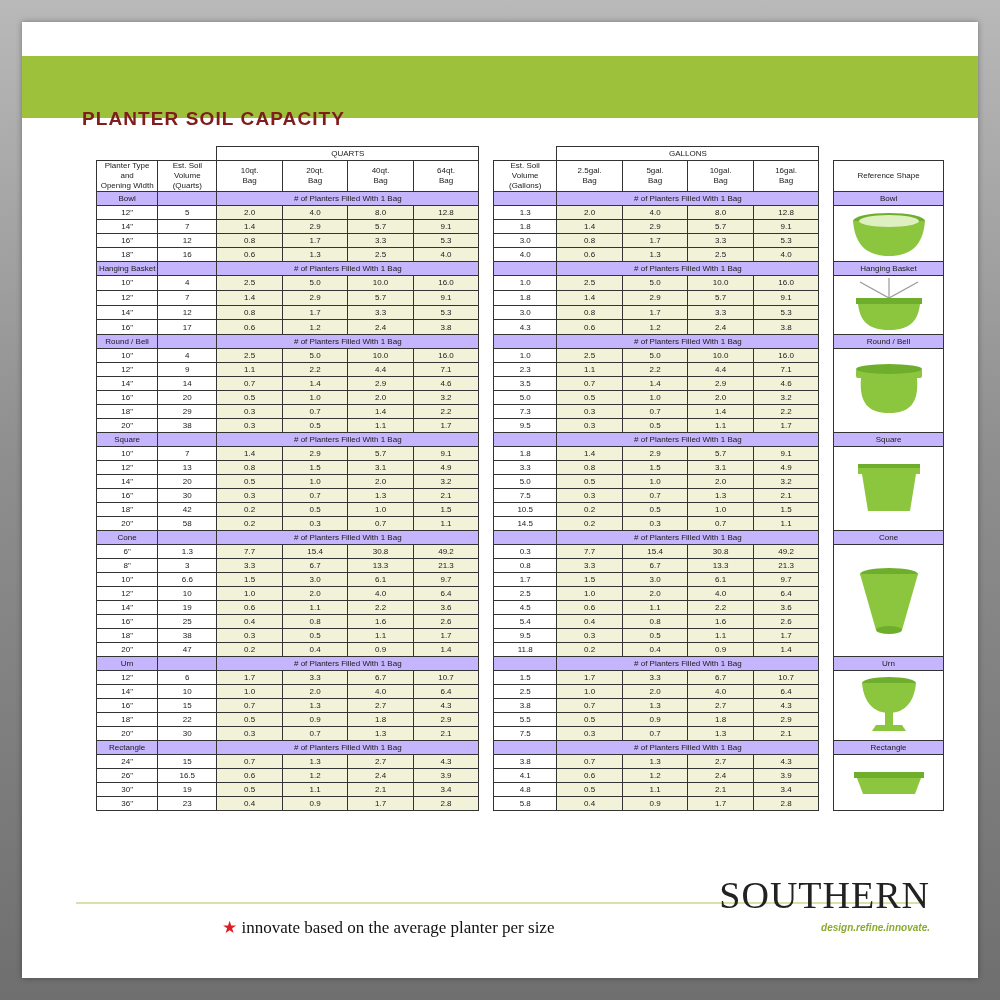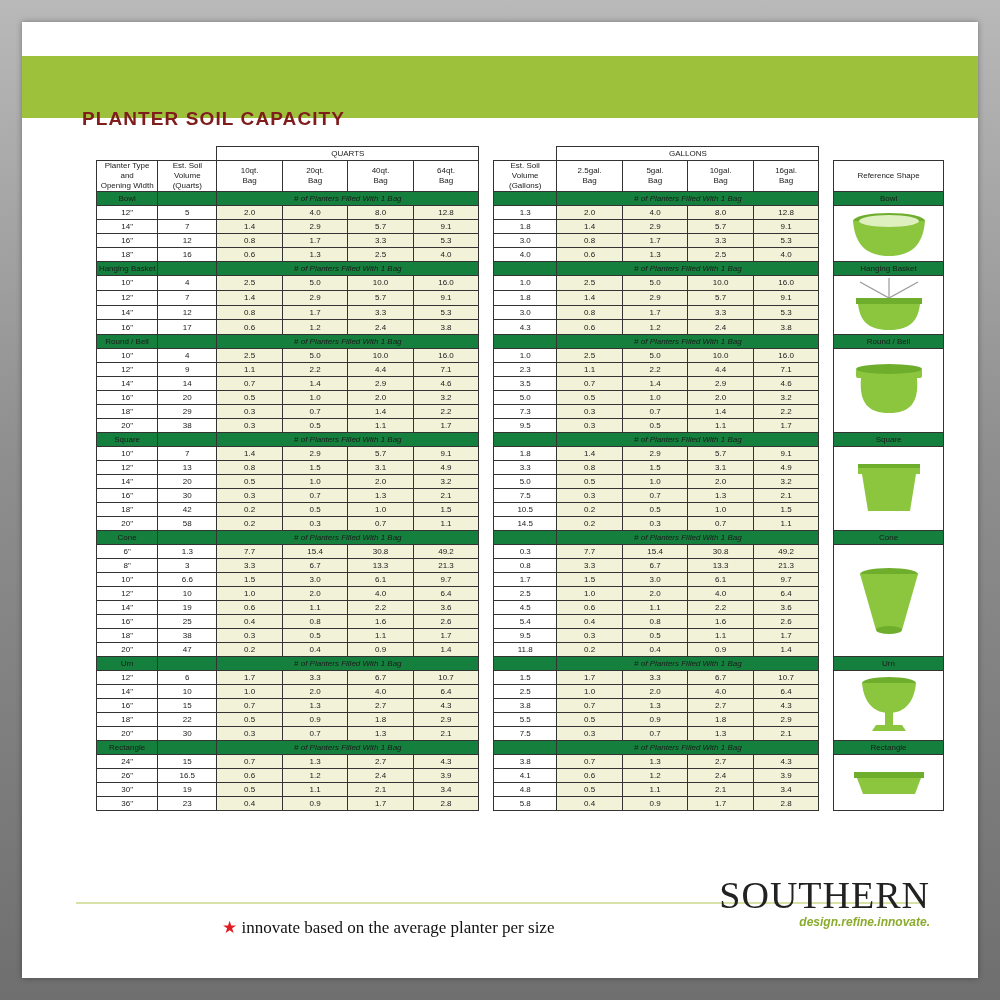--- a/index.html
+++ b/index.html
@@ -43,24 +43,24 @@
     font-size:8px;
   }
   .grp-head td{
     background:#ffffff;font-weight:bold;font-size:9px;height:16px;
   }
   .nob{border:none !important;background:#ffffff !important;}
   .colhead td{
     background:#ffffff;font-size:7.5px;height:34px;line-height:1.25;
   }
   .secrow td{
-    background:#15803d;font-size:8px;height:14px;
+    background:#c4b5fd;font-size:8px;height:14px;
   }
   .secrow td.lbl{font-weight:normal;}
-  .secrow td.fill{font-weight:normal;font-style:italic;}
+  .secrow td.fill{font-weight:normal;}
   .datarow td.sz{background:#ffffff;}
   .datarow td.vol{background:#ffffff;}
   .datarow td.q{background:#f2f2d9;}
   .datarow td.g{background:#f2f2d9;}
   .shapecell{
     background:#ffffff;vertical-align:middle;
   }
   .shape-label{
     background:#cfdd92;font-size:8px;height:14px;
   }
@@ -74,21 +74,21 @@
   }
   .star{color:#e11b22;font-size:17px;}
   .brand{
     position:absolute;right:48px;top:856px;width:330px;text-align:right;
   }
   .brand-1,.brand-2{
     font-family:"Liberation Serif", serif;
     font-weight:normal;font-size:38px;line-height:34px;color:#222;letter-spacing:1px;
   }
   .brand-tag{
-    font-size:12px;color:#8aab2e;font-style:italic;font-weight:bold;margin-top:3px;
+    font-size:10px;color:#8aab2e;font-style:italic;font-weight:bold;margin-top:10px;
   }
   .icons{display:inline-block;color:#888;font-size:23px;letter-spacing:2px;vertical-align:-3px;margin-right:6px;}
   svg{display:block;margin:0 auto;}
 </style>
 </head>
 <body>
 
 <div class="sheet">
 
   <div class="banner">

